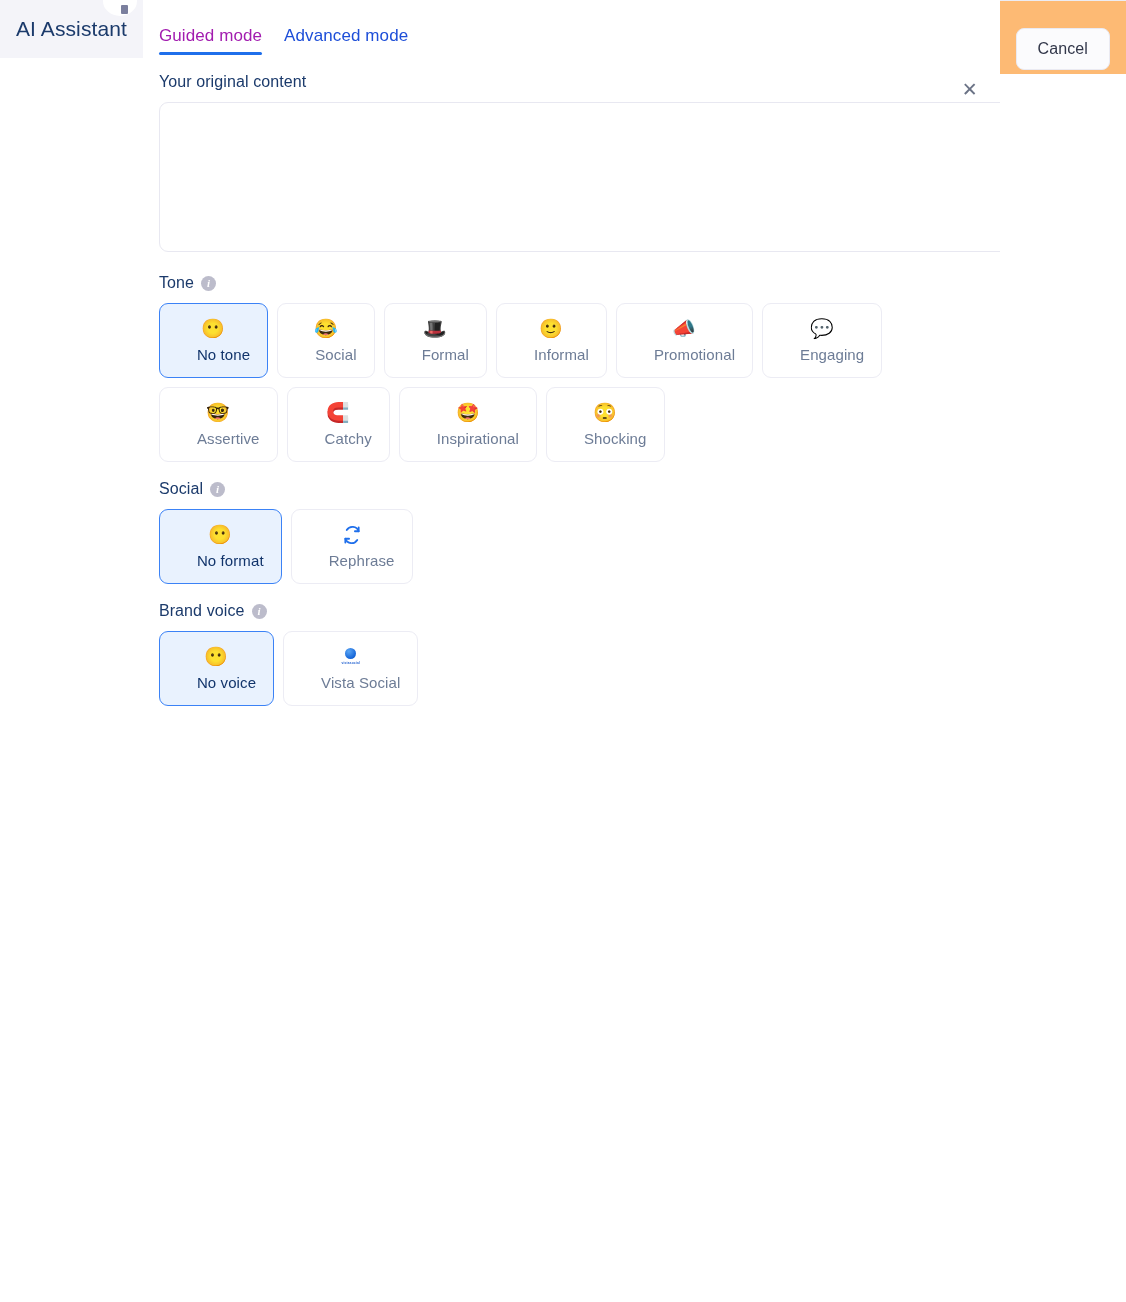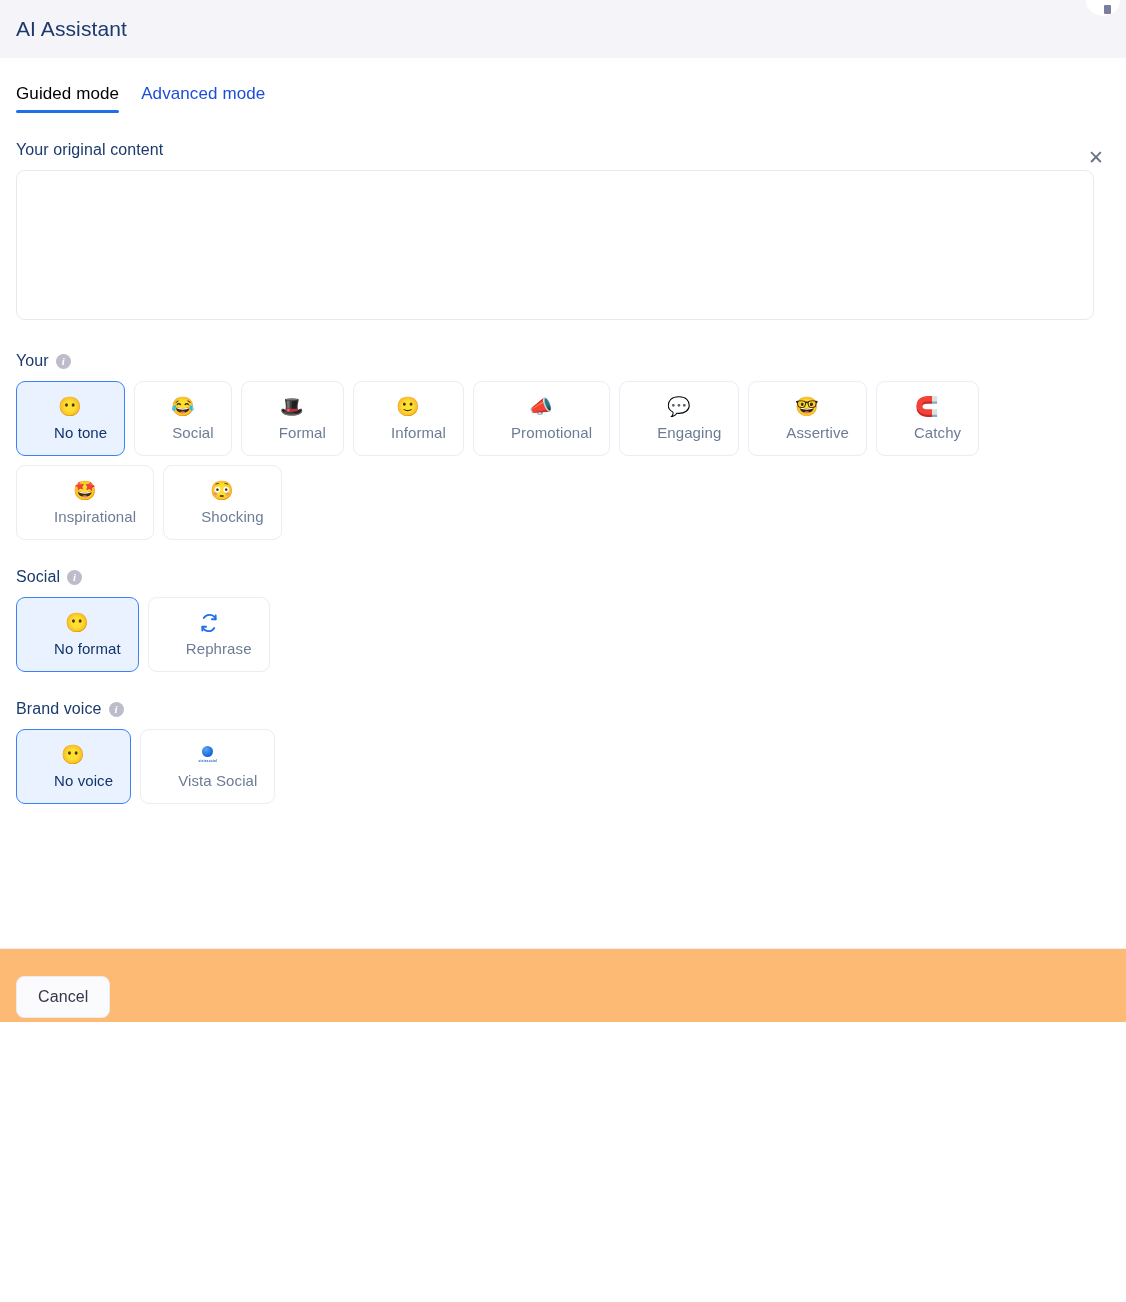--- a/index.html
+++ b/index.html
@@ -10,21 +10,20 @@
     font-family: "Liberation Sans", sans-serif;
     background: #ffffff;
     overflow: hidden;
   }
 
   .app-window {
     position: relative;
     width: 1126px;
     height: 1022px;
     display: flex;
-    flex-direction: column;
     background: #ffffff;
   }
 
   
   .header {
     height: 58px;
     background: #f4f4f9;
     display: flex;
     align-items: center;
     padding: 0 16px;
@@ -74,36 +73,36 @@
   }
   .tab {
     font-size: 17px;
     color: #1d4ed8;
     padding-bottom: 9px;
     cursor: pointer;
     position: relative;
     letter-spacing: 0.1px;
   }
   .tab.active {
-    color: #000000;
+    color: #a21caf;
   }
   .tab.active::after {
     content: "";
     position: absolute;
     left: 0; right: 0; bottom: 0;
     height: 3px;
     background: #1f6feb;
     border-radius: 2px;
   }
 
   
   .field-label {
     font-size: 16px;
     color: #1b3a6b;
-    margin-top: 28px;
+    margin-top: 18px;
     margin-bottom: 11px;
     display: flex;
     align-items: center;
     gap: 7px;
     letter-spacing: 0.1px;
   }
   .info-icon {
     width: 15px;
     height: 15px;
     border-radius: 50%;
@@ -266,21 +265,21 @@
 
     <div class="field-label">
       <span>Your original content</span>
     </div>
     <div class="textarea-wrap">
       <button class="clear-btn">✕</button>
       <textarea class="content-textarea" placeholder="" style=""></textarea>
     </div>
 
     <div class="field-label">
-      <span>Your</span>
+      <span>Tone</span>
       <span class="info-icon">i</span>
     </div>
     <div class="chip-row" id="tone-row">
         <div class="chip selected">
           <div class="chip-emoji">😶</div>
           <div class="chip-label">No tone</div>
         </div>
         <div class="chip">
           <div class="chip-emoji">😂</div>
           <div class="chip-label">Social</div>

